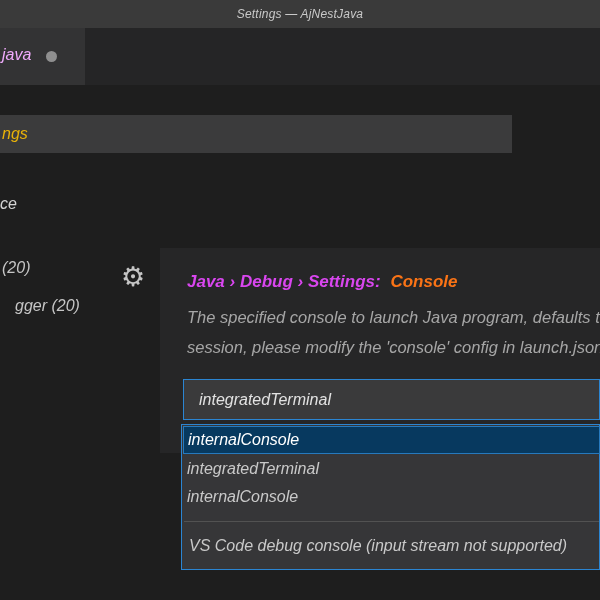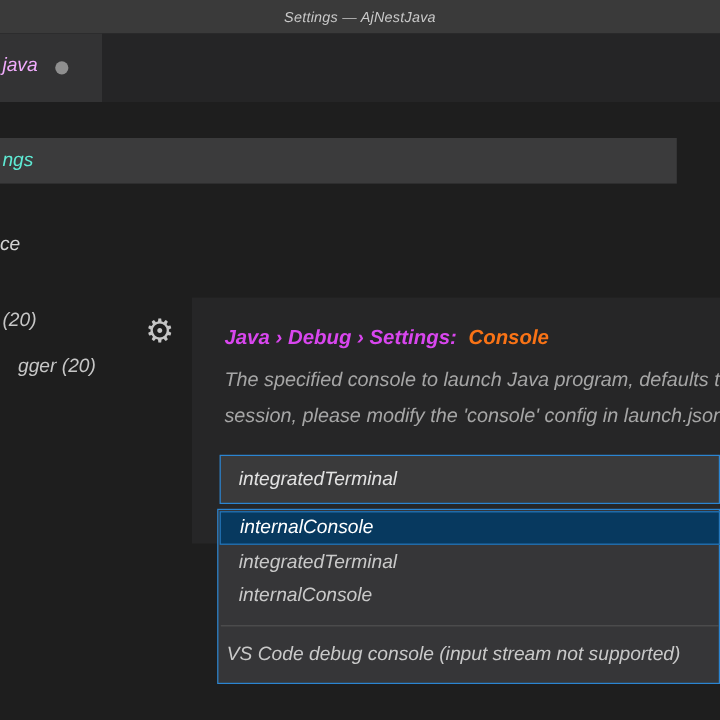--- a/index.html
+++ b/index.html
@@ -27,22 +27,22 @@
     font-size:16.5px;color:#f2f2f2;}
   .settings-editor-icon{position:absolute;left:22px;top:21px;width:14px;height:16px;}
   .settings-editor-icon i{display:block;height:2px;background:#e8e8e8;border-radius:1px;margin-bottom:2.6px;}
   .settings-editor-icon i:nth-child(1){width:13px;}
   .settings-editor-icon i:nth-child(2){width:12px;}
   .settings-editor-icon i:nth-child(3){width:13px;}
   .settings-editor-icon i:nth-child(4){width:8px;}
   .tab-close{position:absolute;left:167px;top:20px;width:18px;height:18px;cursor:pointer;}
 
   
-  .search-input{left:0;top:115px;width:564px;height:38px;background:#3b3b3c;border:none;outline:none;
-    color:#5eead4;font-size:16px;font-family:inherit;padding:0 0 0 2px;box-sizing:border-box;display:block;}
+  .search-input{left:0;top:115px;width:512px;height:38px;background:#3b3b3c;border:none;outline:none;
+    color:#eab308;font-size:16px;font-family:inherit;padding:0 0 0 2px;box-sizing:border-box;display:block;}
 
   
   .scope-tab{left:0;top:195px;font-size:16px;color:#d4d4d4;cursor:pointer;}
 
   
   .toc-item{font-size:16px;color:#c6c6c6;cursor:pointer;white-space:nowrap;}
   .toc-item-1{left:2px;top:259px;}
   .toc-item-2{left:0px;top:297px;padding-left:15px;}
 
   
@@ -58,21 +58,21 @@
 
   
   .select-box{left:183px;top:379px;width:417px;height:41px;box-sizing:border-box;
     background:#3a3a3b;border:1.5px solid #2b85d2;display:flex;align-items:center;cursor:pointer;}
   .select-box .select-value{font-size:16px;color:#e2e2e2;padding-left:15px;white-space:nowrap;}
 
   
   .dropdown{left:181px;top:424px;width:419px;height:146px;box-sizing:border-box;
     background:#363638;border:1.5px solid #2b85d2;}
   .dd-item{position:absolute;left:1px;right:-1px;height:28px;display:flex;align-items:center;
-    font-size:16px;color:#c9c9c9;padding-left:16px;cursor:pointer;white-space:nowrap;box-sizing:border-box;}
+    font-size:16px;color:#c9c9c9;padding-left:4px;cursor:pointer;white-space:nowrap;box-sizing:border-box;}
   .dd-item.focused{background:#07395f;border:1px solid #2679bd;color:#ffffff;}
   .dd-item-0{top:1px;}
   .dd-item-1{top:30px;}
   .dd-item-2{top:58px;}
   .dd-separator{position:absolute;left:2px;right:0;top:96px;height:1px;background:#525252;}
   .dd-detail{position:absolute;left:1px;right:0;top:107px;height:28px;display:flex;align-items:center;
     font-size:16px;color:#c9c9c9;padding-left:6px;white-space:nowrap;}
 </style>
 </head>
 <body>

